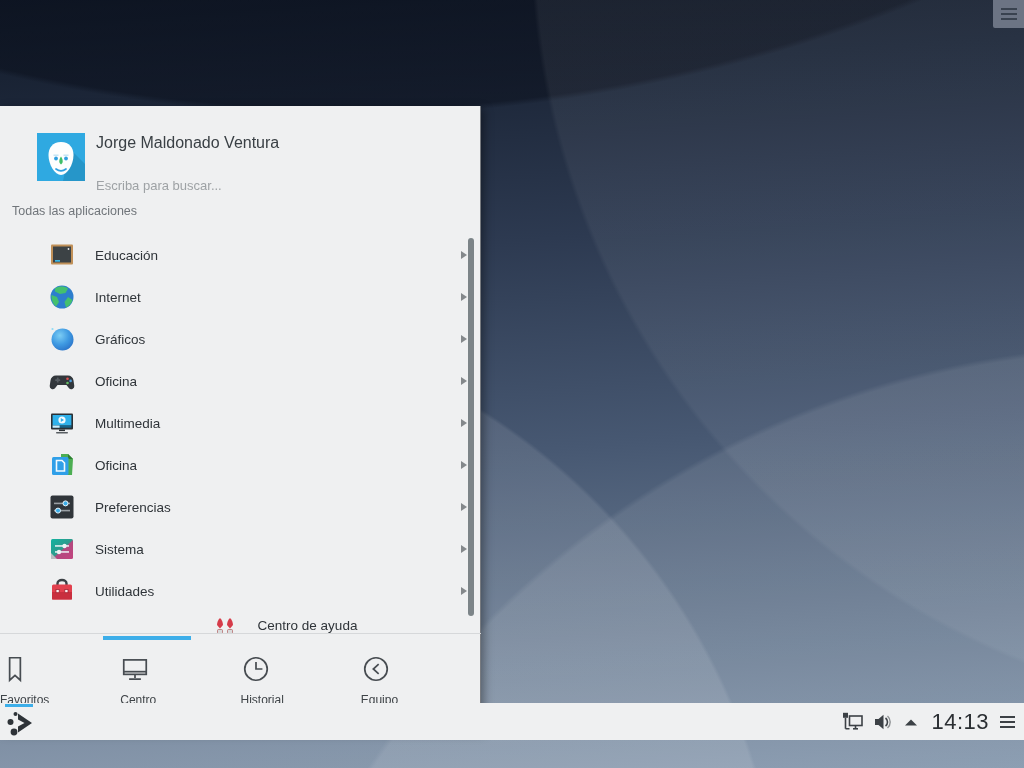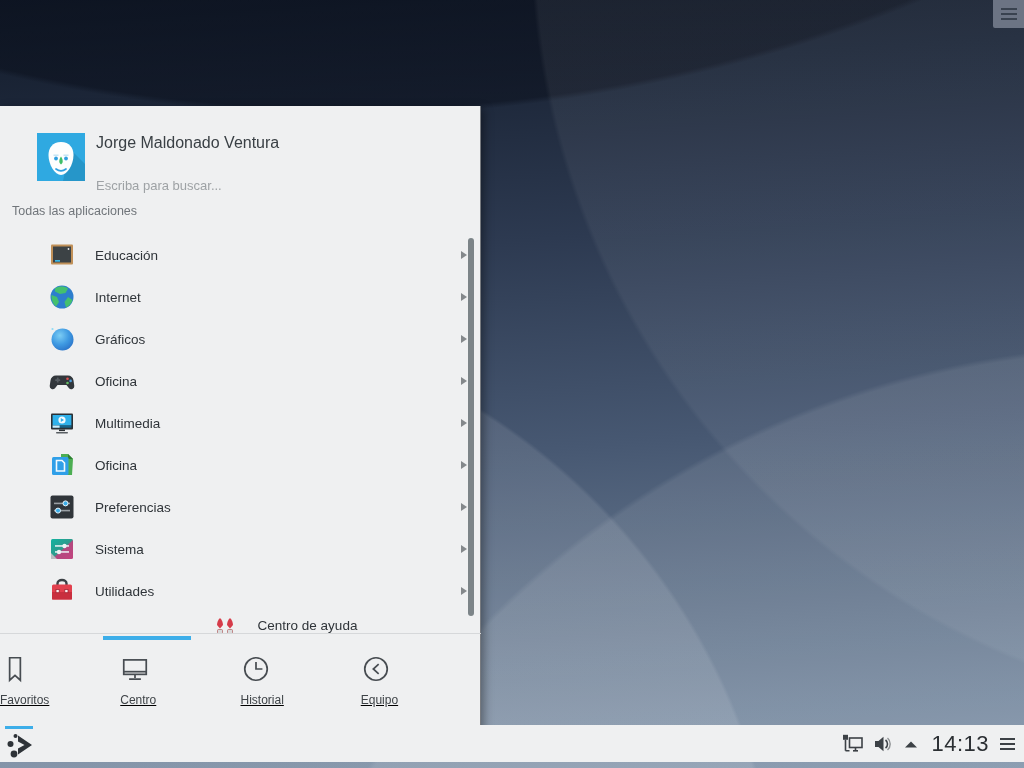--- a/index.html
+++ b/index.html
@@ -46,21 +46,21 @@
   .scrollbar-thumb { position:absolute; left:2px; top:4px; width:6px; height:378px; border-radius:3px; background:#7c8488; }
 
   .tab-bar { position:absolute; left:0; top:527px; width:481px; height:98px;
     border-top:1px solid #d6d8da; display:flex; }
   .tab-indicator { position:absolute; left:103px; top:2px; width:88px; height:4px; background:#3daee9; }
   .tab { flex:1 1 0; display:flex; flex-direction:column; padding-top:20px; cursor:pointer;text-decoration:underline; }
   .tab svg { display:block; width:30px; height:30px; }
   .tab-label { margin-top:9px; font-size:12px; color:#3e4347; }
 
   
-  .taskbar { position:absolute; left:0; top:725px; width:1024px; height:37px; background:#eff0f1; }
+  .taskbar { position:absolute; left:0; top:703px; width:1024px; height:37px; background:#eff0f1; }
   .launcher { position:absolute; left:3px; top:0; width:40px; height:37px; cursor:pointer; }
   .launcher-active-bar { position:absolute; left:2px; top:1px; width:28px; height:3px; background:#3daee9; }
   .launcher svg { position:absolute; left:2px; top:6px; }
 
   .tray { position:absolute; right:9px; top:0; height:37px; display:flex; align-items:center; gap:8px; }
   .tray svg { display:block; }
   .clock { font-size:22px; color:#2b2f33; letter-spacing:0.5px; margin:0 3px; }
 
   .hamburger { display:flex; flex-direction:column; gap:3px; }
   .hamburger i { display:block; width:15px; height:2px; background:#3c4146; }

